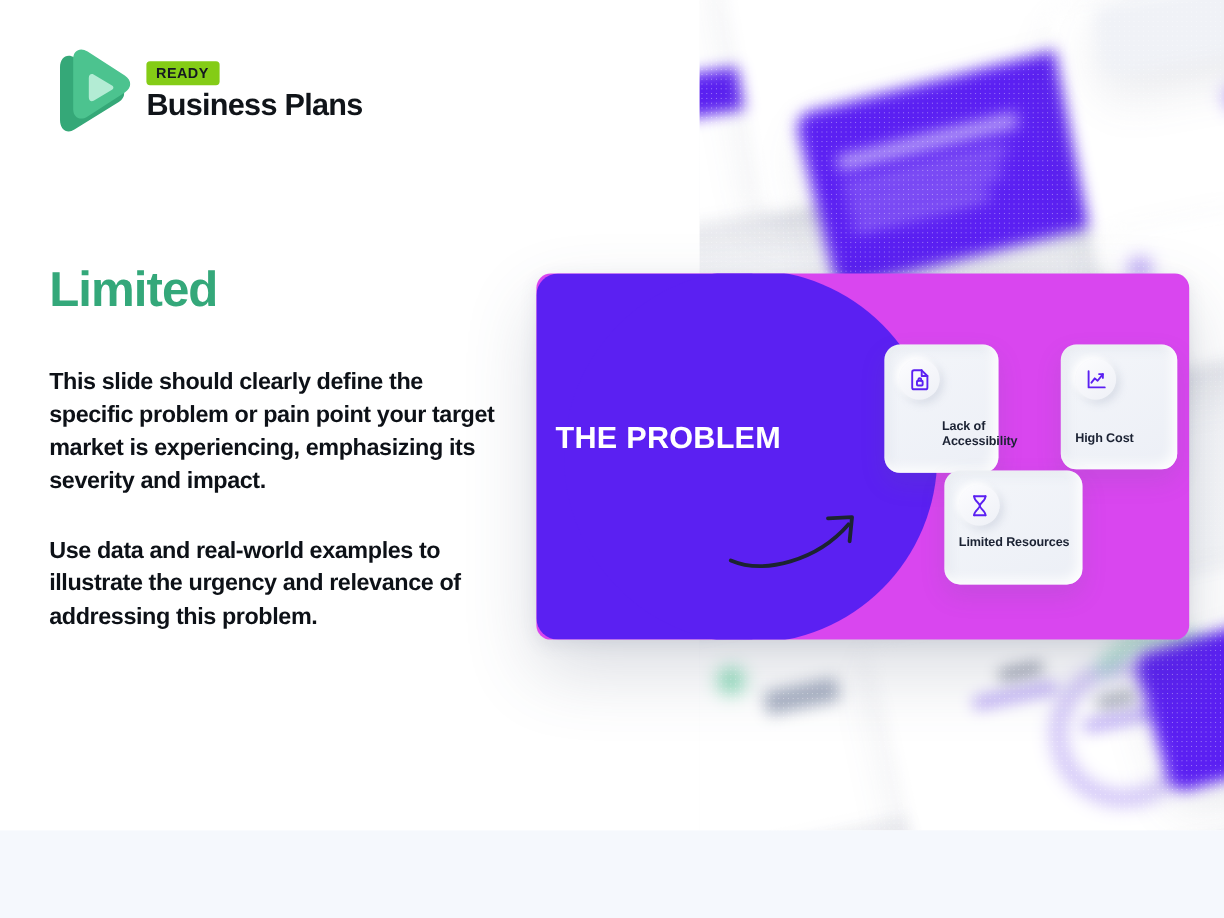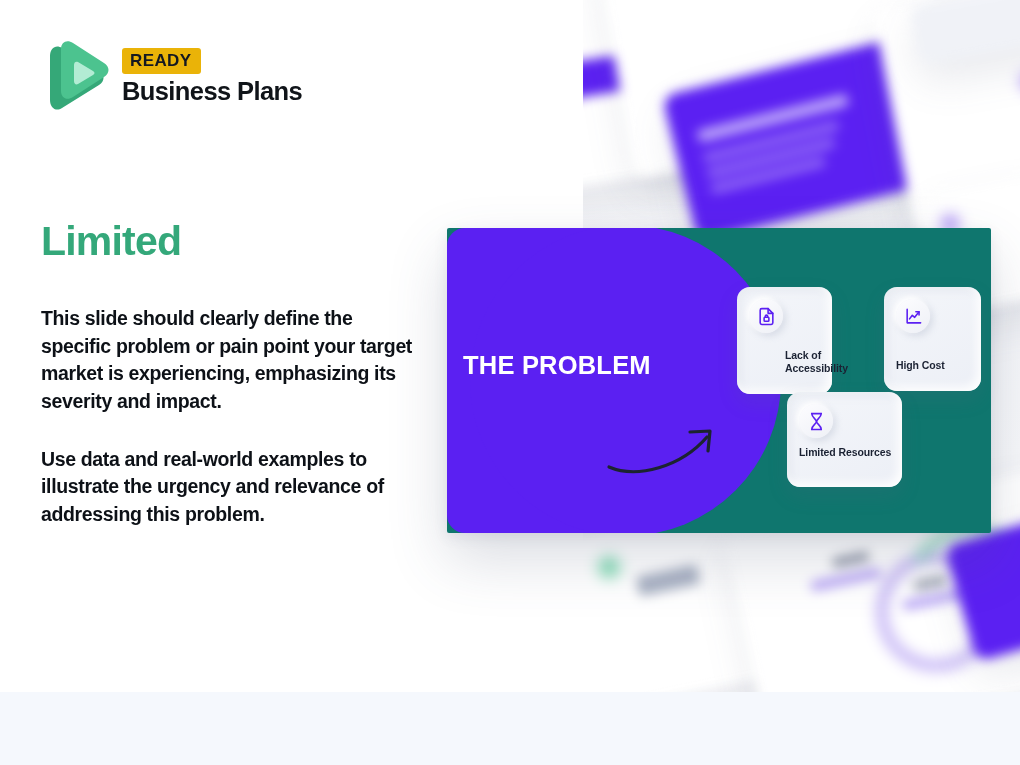--- a/index.html
+++ b/index.html
@@ -78,22 +78,22 @@
     filter: blur(5px);
   }
 
   
   .feature-card {
     position: absolute;
     left: 447px;
     top: 228px;
     width: 544px;
     height: 305px;
-    background: #0f766e;
-    border-radius: 2px;
+    background: #d946ef;
+    border-radius: 12px;
     box-shadow: 0 26px 60px rgba(70,80,110,.20), 0 4px 14px rgba(70,80,110,.10);
     overflow: hidden;
   }
 
   
   .blob {
     position: absolute;
     left: 0;
     top: 0;
     width: 180px;
@@ -191,23 +191,23 @@
     position: absolute;
     left: 41px;
     top: 40px;
     display: flex;
     align-items: center;
     gap: 13px;
   }
   .logo-mark { width: 68px; height: 72px; display: block; }
   .badge {
     display: inline-block;
-    background: #eab308;
+    background: #84cc16;
     color: #141821;
-    font-size: 17px;
+    font-size: 12px;
     font-weight: 700;
     letter-spacing: .4px;
     padding: 3px 9px 3px 8px;
     border-radius: 3px;
     margin-bottom: 4px;
   }
   .wordmark {
     font-size: 25.5px;
     font-weight: 700;
     color: #101419;

